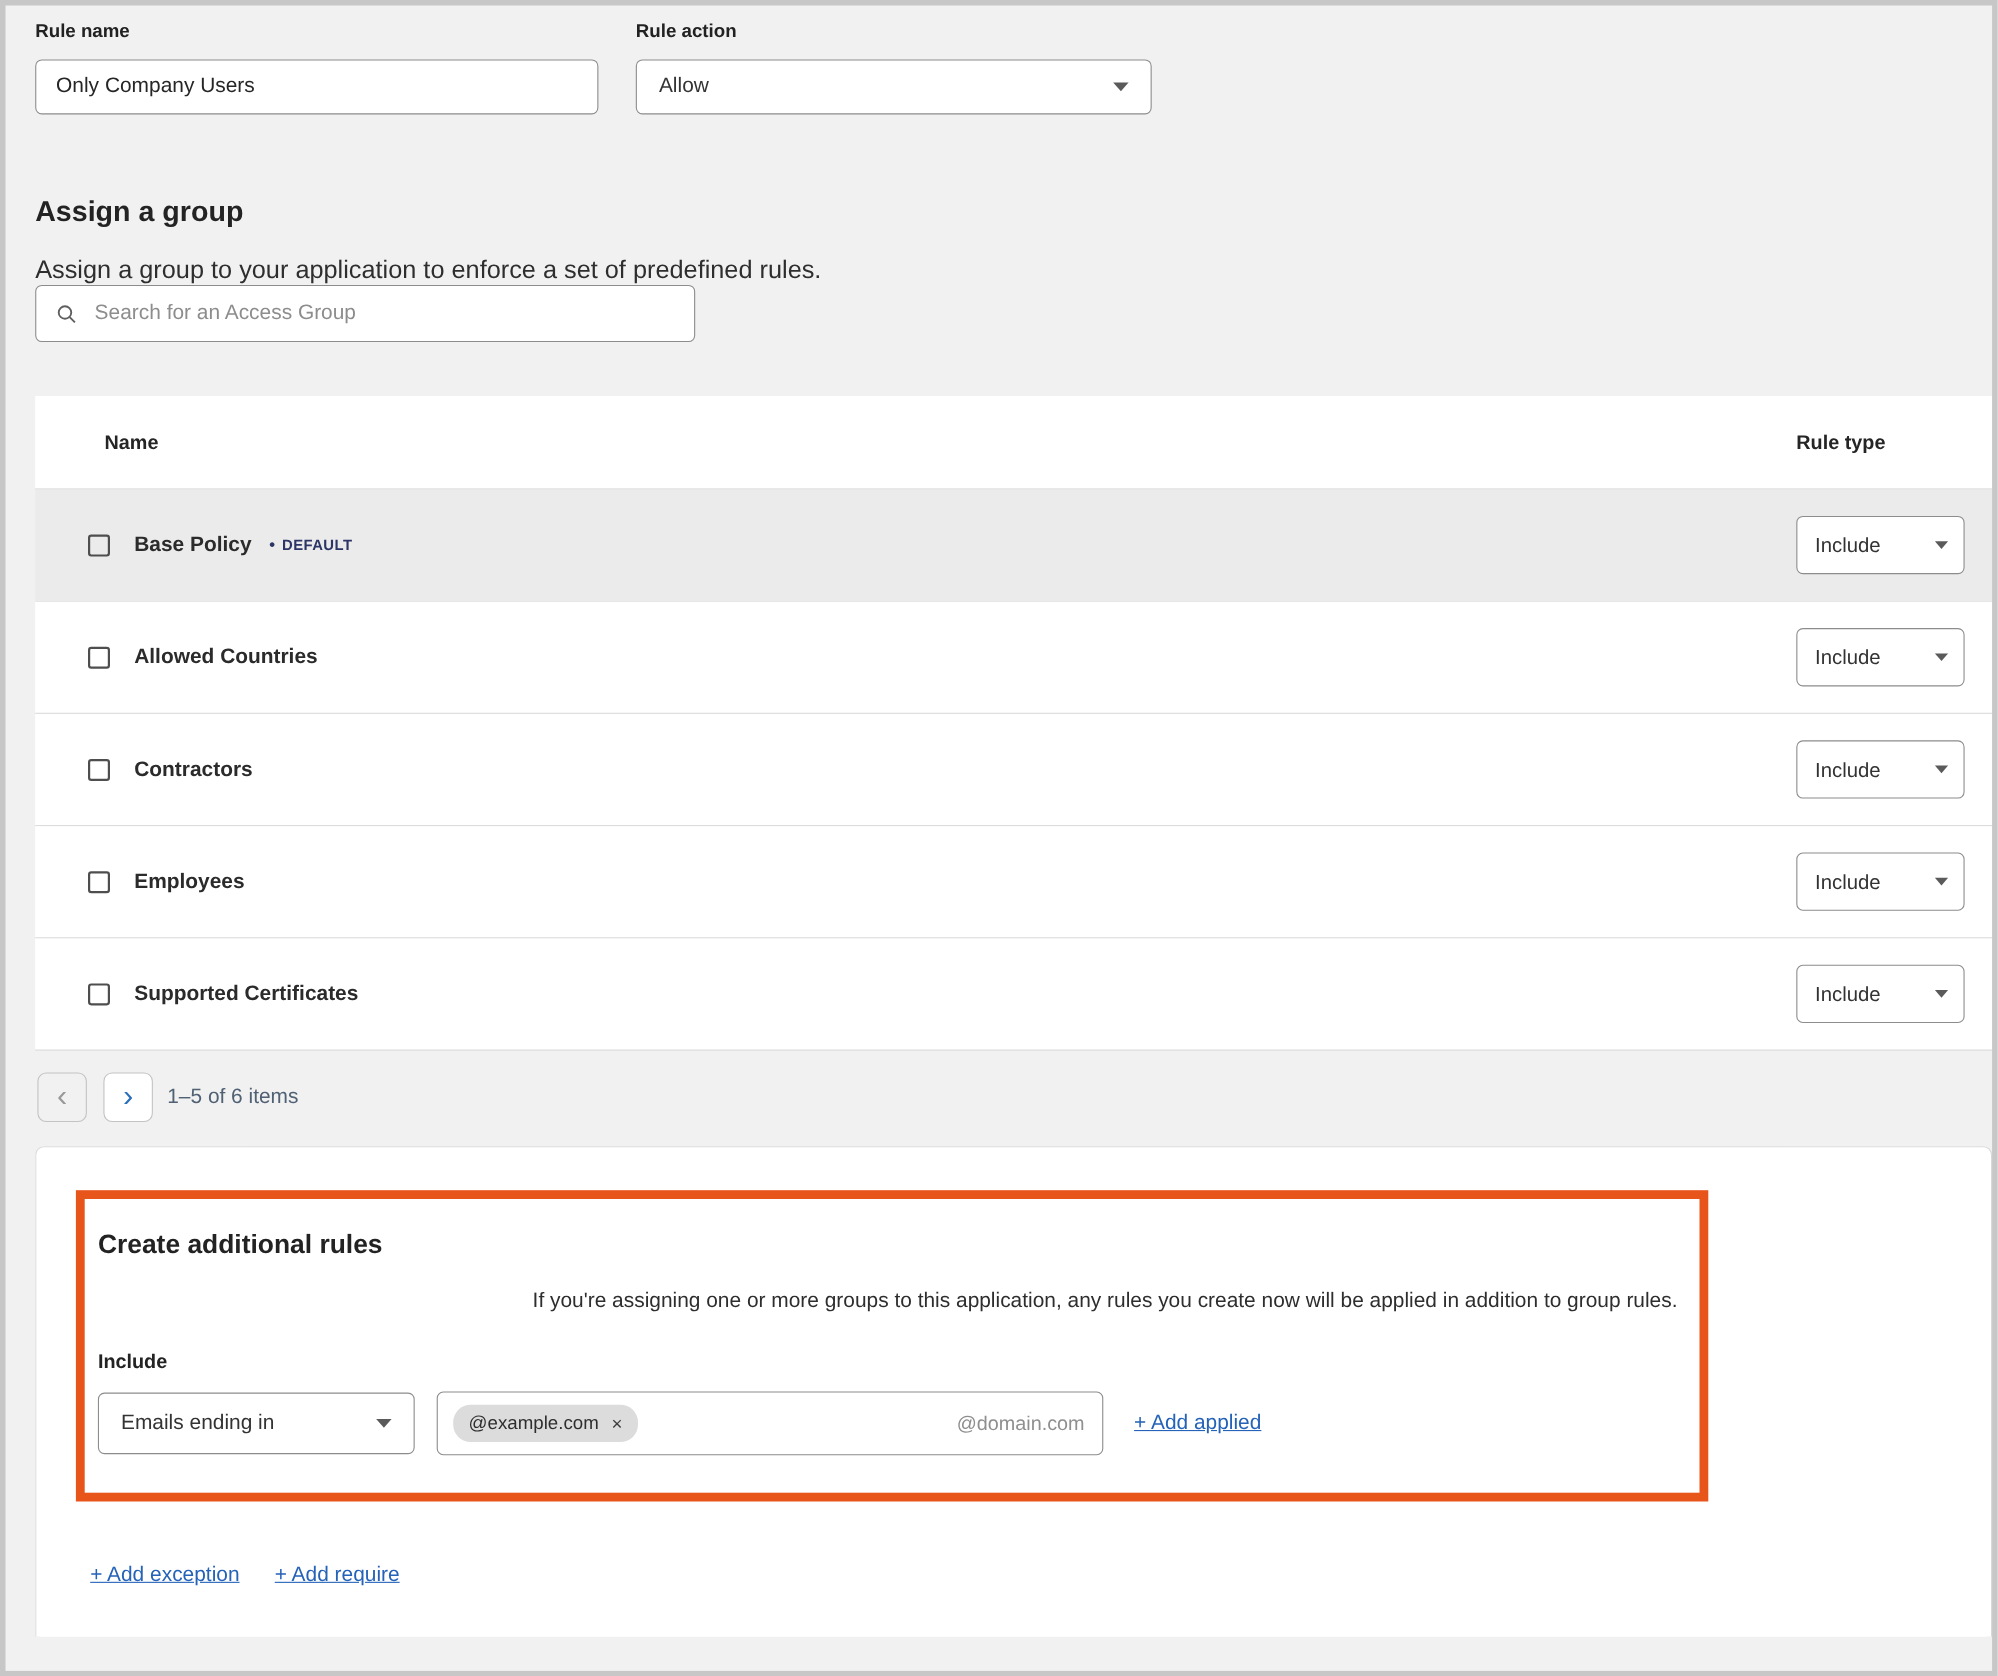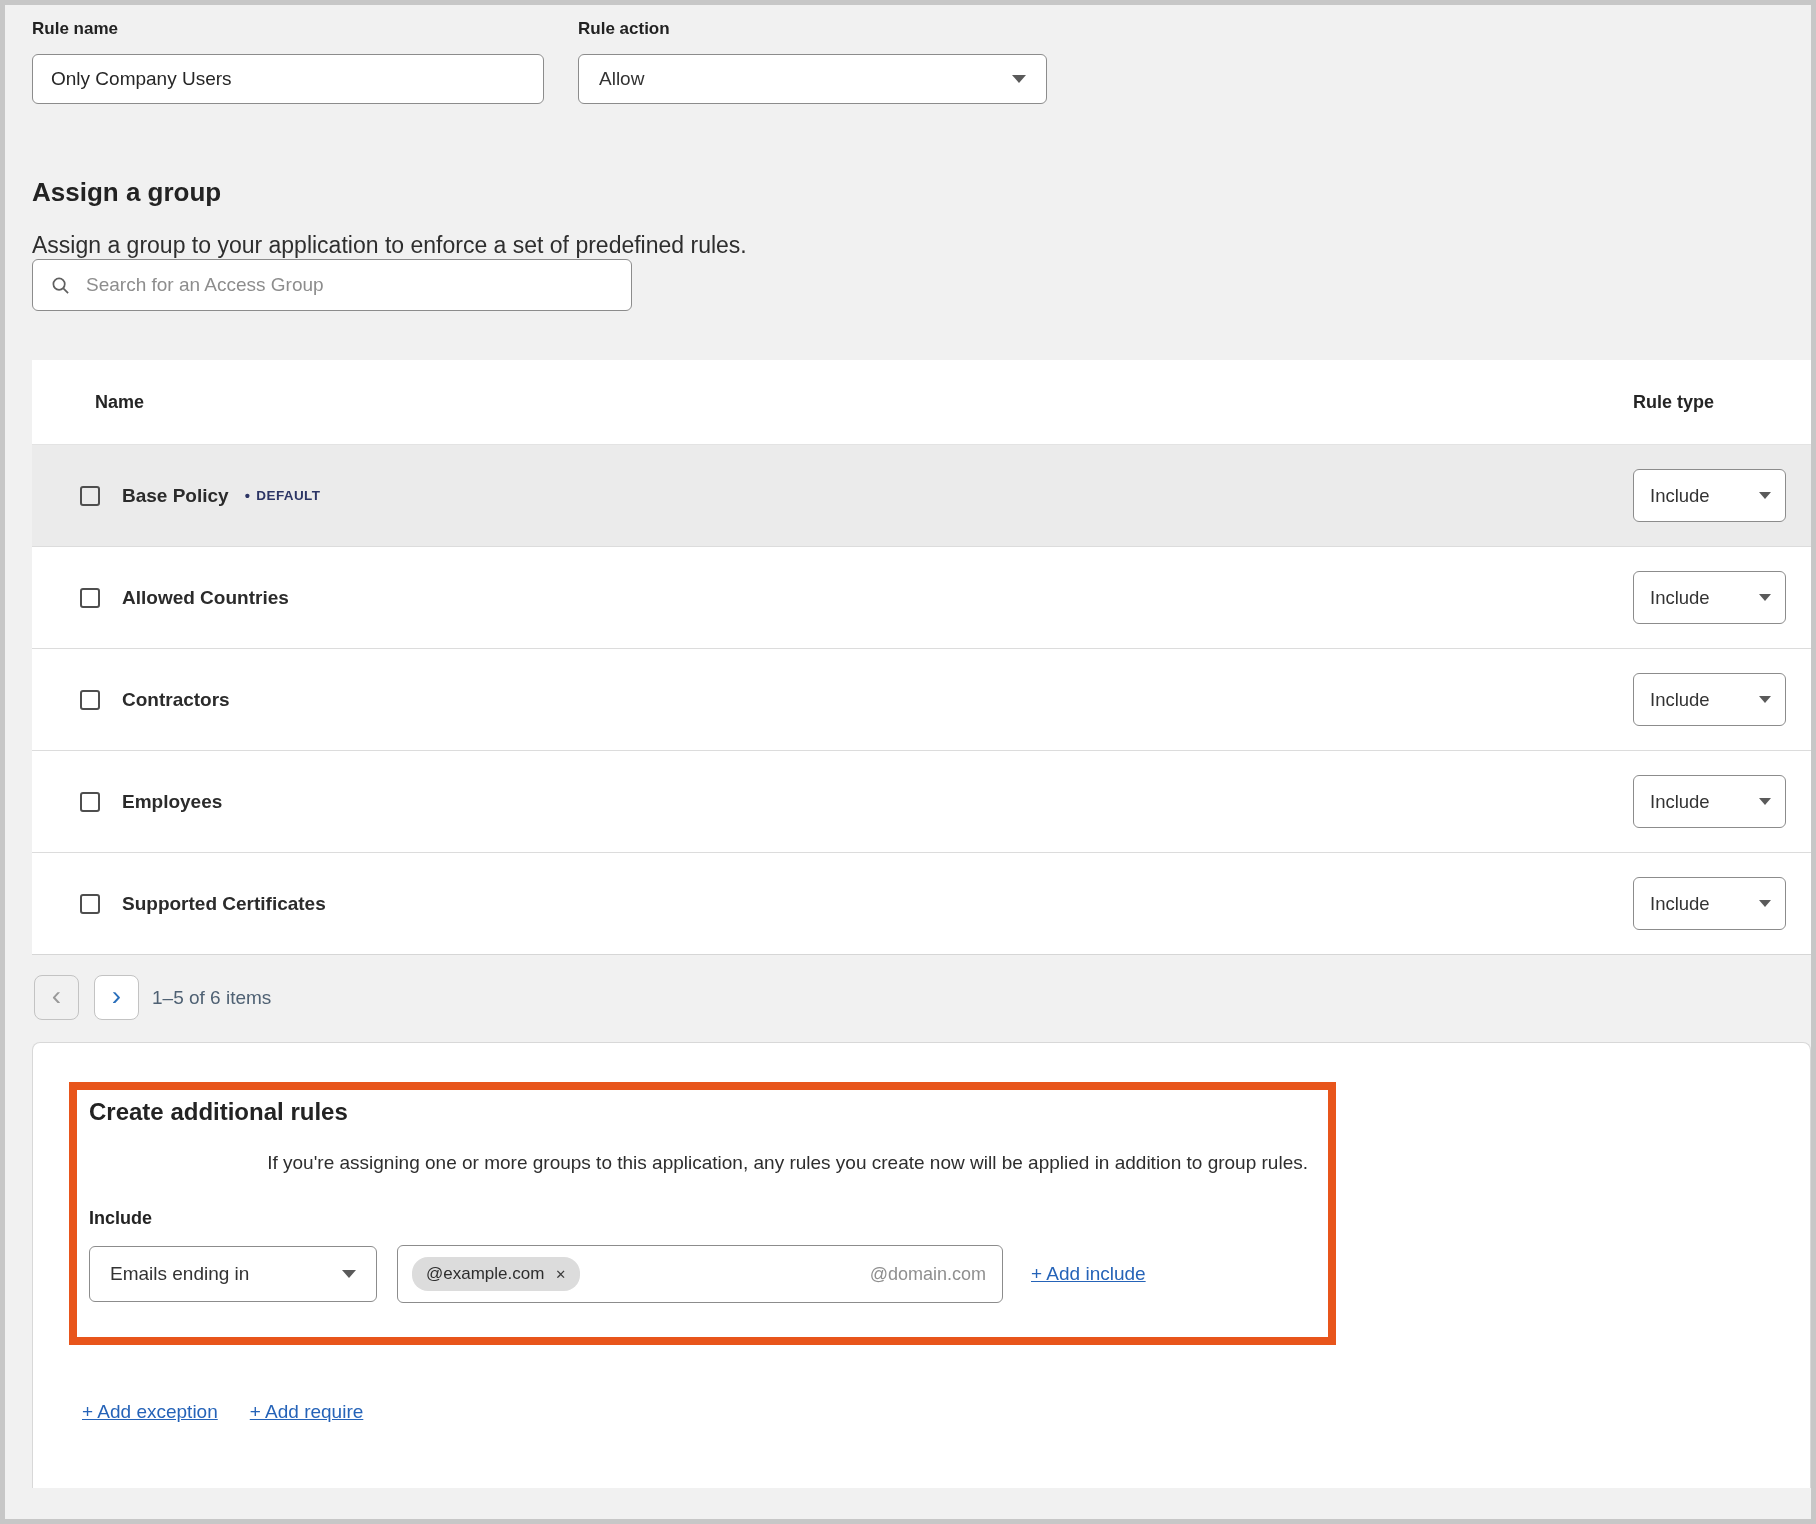--- a/index.html
+++ b/index.html
@@ -80,22 +80,22 @@
   .pg-btn.next { background:#fff; color:#2a6fbb; margin-left:15px; }
   .pg-label { margin-left:13px; font-size:19px; color:#4f6173; }
 
   
   .panel {
     margin-top:22px; height:446px; background:#fff;
     border:1px solid #d8d8d8; border-bottom:none; border-radius:8px 8px 0 0;
     padding:39px 0 0 36px; overflow:hidden;
   }
   .highlight {
-    width:1267px; border:8px solid #e8551b;
-    padding:2px 20px 34px 12px;
+    width:1484px; border:8px solid #e8551b;
+    padding:22px 20px 34px 12px;
   }
   .highlight h3 { font-size:24px; font-weight:700; margin:6px 0 0; color:#232323; }
   .highlight p { font-size:19px; margin:26px 0 0; color:#2e2e2e;text-align:right; }
   .inc-label { margin-top:34px; font-size:18px; font-weight:700; color:#232323; }
   .controls { margin-top:16px; display:flex; align-items:center; }
   .selectbox.cond { width:288px; height:56px; }
   .tag-input {
     margin-left:20px; width:606px; height:58px; background:#fff;
     border:1.5px solid #8c8c8c; border-radius:6px;
     display:flex; align-items:center; padding:0 14px;
@@ -224,21 +224,21 @@
           <span>Emails ending in</span>
           <span class="caret"></span>
         </div>
         <div class="tag-input">
           <span class="pill">
             <span>@example.com</span>
             <span class="x">✕</span>
           </span>
           <input placeholder="@domain.com" style="">
         </div>
-        <a class="link add-include">+ Add include</a>
+        <a class="link add-include">+ Add applied</a>
       </div>
     </div>
 
     <div class="footer-links">
       <a class="link">+ Add exception</a>
       <a class="link">+ Add require</a>
     </div>
   </div>
 
 </div>

